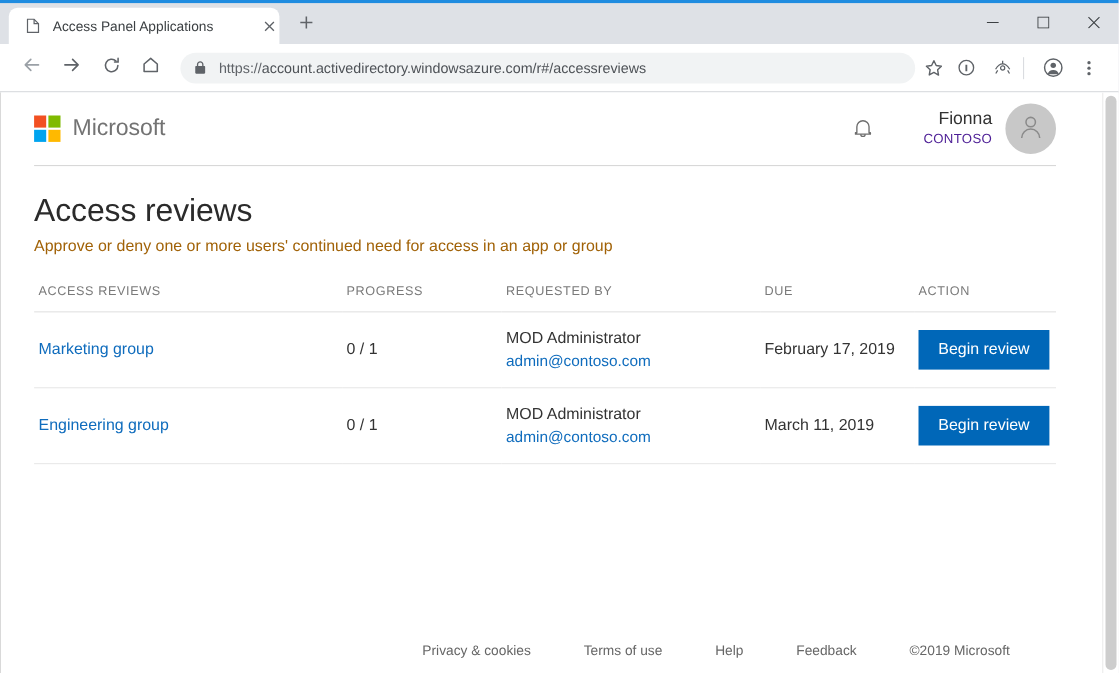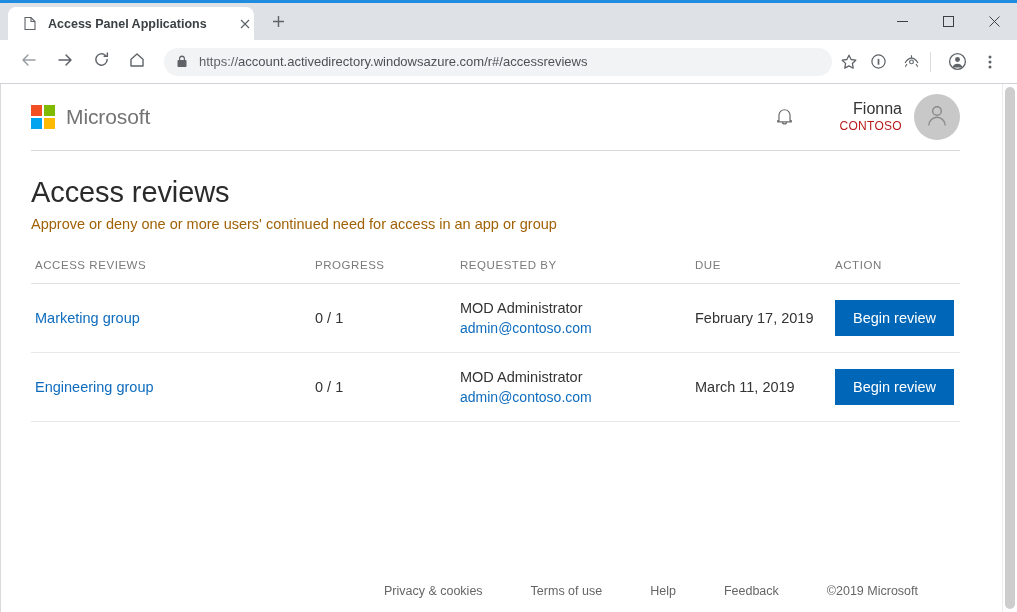--- a/index.html
+++ b/index.html
@@ -35,21 +35,20 @@
   }
 
   .tab {
     margin-left:8px;
     width:246px; height:33px;
     background:#ffffff;
     border-radius:8px 8px 0 0;
     display:flex; align-items:center;
     padding:0 0 0 14px;
     position:relative;
-    font-weight:bold;
   }
   .tab-favicon {
     width:16px; height:16px;
     flex:0 0 auto;
     display:flex; align-items:center; justify-content:center;
   }
   .tab-title {
     flex:1 1 auto;
     font-size:12.5px;
     color:#3c4043;
@@ -186,21 +185,21 @@
   .header-right {
     margin-left:auto;
     display:flex; align-items:center;
   }
   .bell { width:30px; height:30px; color:#6e6e6e; margin-right:40px; cursor:pointer; display:flex; align-items:center; justify-content:center;}
   .userblock {
     display:flex; align-items:center; cursor:pointer;
   }
   .usertext { text-align:right; margin-right:12px; }
   .username { font-size:16px; color:#333333; line-height:18px; }
-  .usertenant { font-size:12px; color:#b91c1c; line-height:16px; letter-spacing:.3px; }
+  .usertenant { font-size:12px; color:#4c1d95; line-height:16px; letter-spacing:.3px; }
   .avatar {
     width:46px; height:46px;
     border-radius:50%;
     background:#c8c8c8;
     display:flex; align-items:center; justify-content:center;
     color:#8a8a8a;
   }
 
   .hrule {
     height:1px; background:#d8d8d8;

